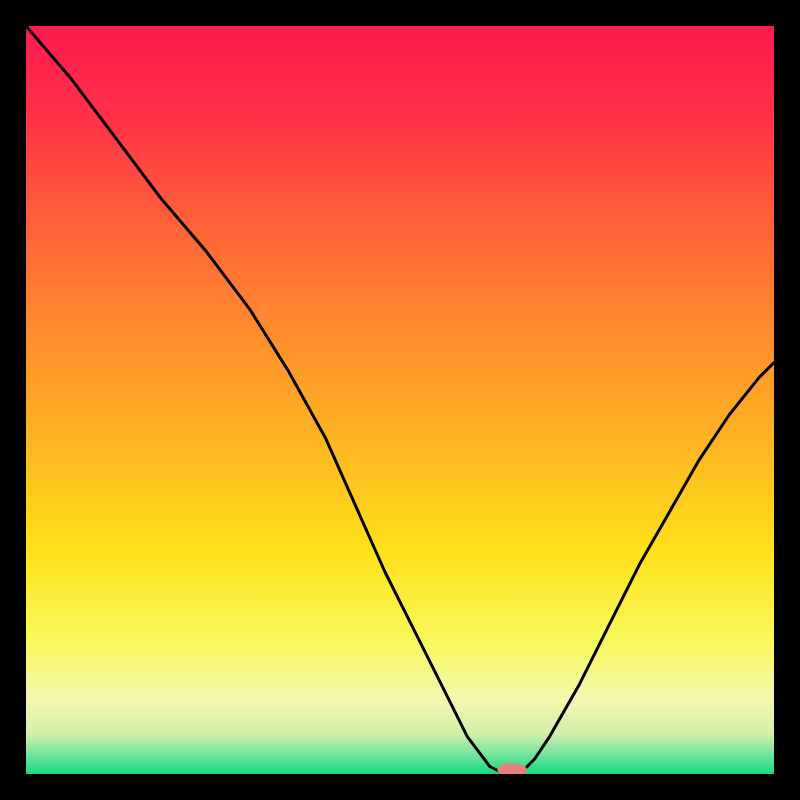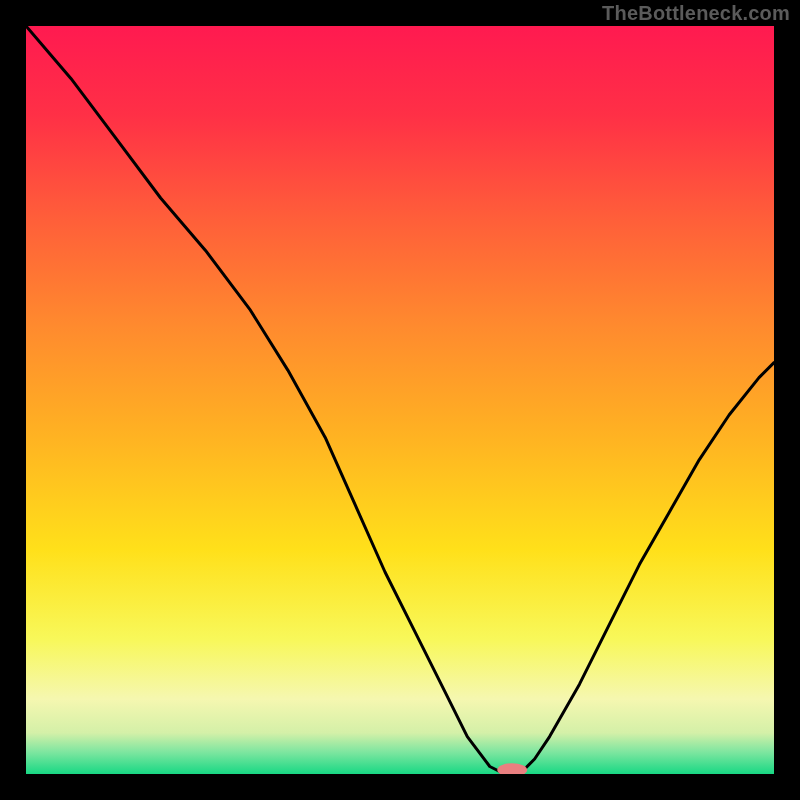--- a/index.html
+++ b/index.html
@@ -35,21 +35,20 @@
     height: 748px;
   }
   svg {
     display: block;
   }
 </style>
 </head>
 <body>
 <div class="outer">
 
-  <div class="attribution">TheBottleneck.com</div>
 
   <div class="chart">
     <svg id="svg" width="748" height="748" viewBox="0 0 748 748" preserveAspectRatio="none">
         <defs>
           <linearGradient id="bg-grad" x1="0" y1="0" x2="0" y2="1">
             <stop offset="0%" stop-color="#ff1a50"></stop>
             <stop offset="12%" stop-color="#ff3046"></stop>
             <stop offset="25%" stop-color="#ff5c3a"></stop>
             <stop offset="40%" stop-color="#ff8a2e"></stop>
             <stop offset="55.00000000000001%" stop-color="#ffb322"></stop>

